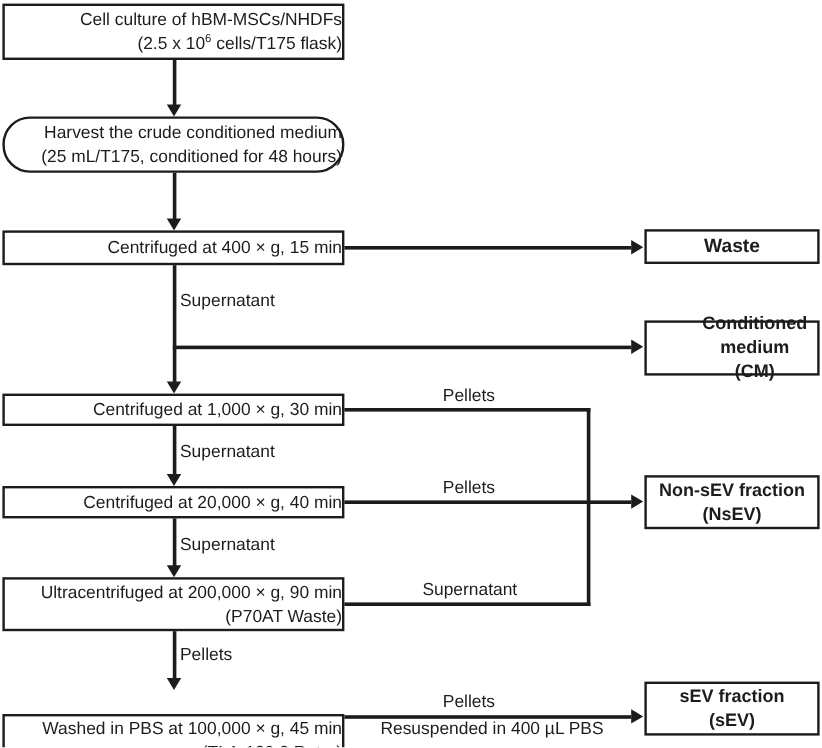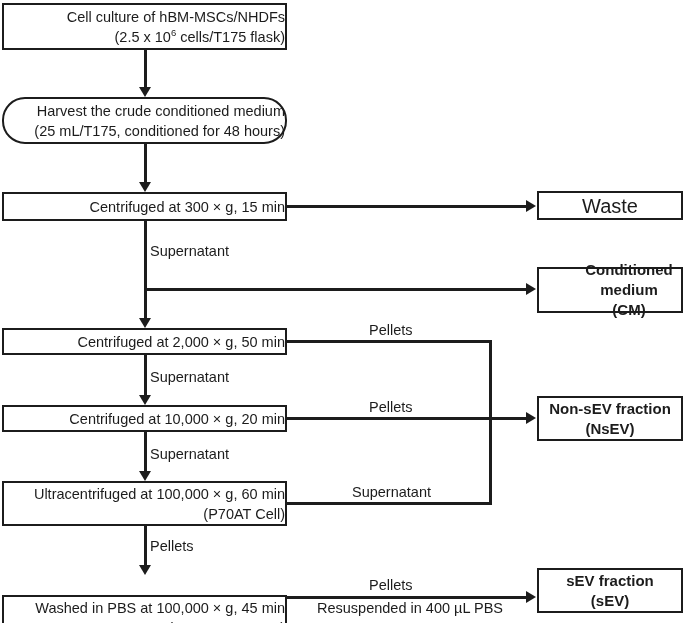--- a/index.html
+++ b/index.html
@@ -32,22 +32,23 @@
     left: 537px;
     width: 146px;
     box-sizing: border-box;
     border: 2px solid #1c1c1c;
     background: #ffffff;
     display: flex;
     flex-direction: column;
     align-items: center;
     justify-content: center;
     text-align: center;
-    font-size: 20px;
+    font-size: 16px;
     line-height: 20px;
+    font-weight: bold;
   }
   .obox.bold { font-weight: bold; font-size: 15px; }
   .hline, .vline { position: absolute; background: #1c1c1c; }
   .arrow-down {
     position: absolute;
     width: 0; height: 0;
     border-left: 6px solid transparent;
     border-right: 6px solid transparent;
     border-top: 10px solid #1c1c1c;
   }
@@ -76,34 +77,34 @@
     <div>Cell culture of hBM-MSCs/NHDFs</div>
     <div><span>(2.5 x 10</span><sup>6</sup><span> cells/T175 flask)</span></div>
   </div>
 
   <div class="pbox" style="top:97px; height:47px;border-radius:23px;">
     <div>Harvest the crude conditioned medium</div>
     <div>(25 mL/T175, conditioned for 48 hours)</div>
   </div>
 
   <div class="pbox" style="top:192px; height:29px;">
-    <div>Centrifuged at 300 × g, 15 min</div>
+    <div>Centrifuged at 400 × g, 15 min</div>
   </div>
 
   <div class="pbox" style="top:328px; height:27px;">
-    <div>Centrifuged at 2,000 × g, 50 min</div>
+    <div>Centrifuged at 1,000 × g, 30 min</div>
   </div>
 
   <div class="pbox" style="top:405px; height:27px;">
-    <div>Centrifuged at 10,000 × g, 20 min</div>
+    <div>Centrifuged at 20,000 × g, 40 min</div>
   </div>
 
   <div class="pbox" style="top:481px; height:45px;">
-    <div>Ultracentrifuged at 100,000 × g, 60 min</div>
-    <div>(P70AT Cell)</div>
+    <div>Ultracentrifuged at 200,000 × g, 90 min</div>
+    <div>(P70AT Waste)</div>
   </div>
 
   <div class="pbox" style="top:575px; height:45px;margin-top:20px;">
     <div>Washed in PBS at 100,000 × g, 45 min</div>
     <div>(TLA-120.2 Rotor)</div>
   </div>
 
   <div class="obox" style="top:191px; height:29px;">
     <div>Waste</div>
   </div>

